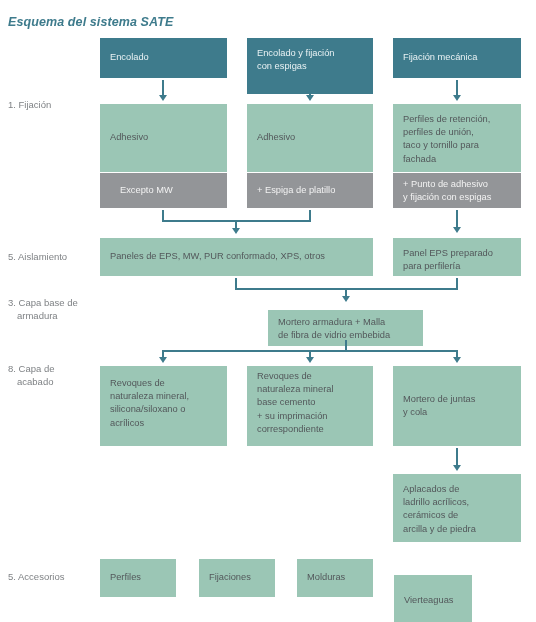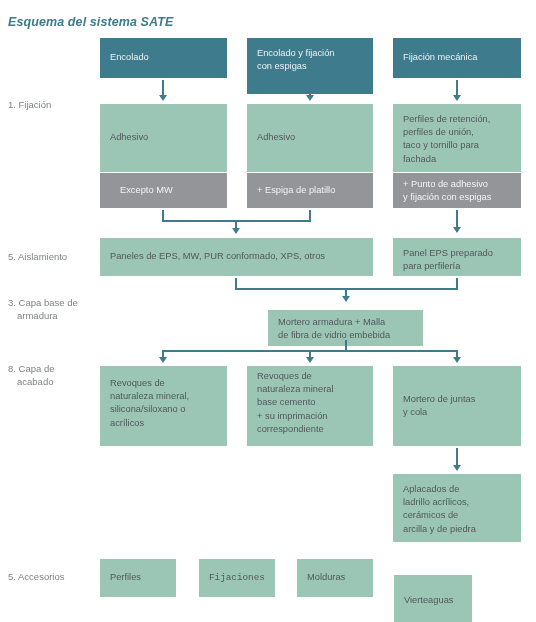--- a/index.html
+++ b/index.html
@@ -186,17 +186,17 @@
 
   <div class="vline" style="left:456px; top:448px; height:18px;"></div>
   <div class="arrowhead" style="left:452.5px; top:465px;"></div>
 
   <div class="box green" style="left:393px; top:474px; width:128px; height:68px; white-space:pre-line; padding-top:9px;">Aplacados de
 ladrillo acrílicos,
 cerámicos de
 arcilla y de piedra</div>
 
   <div class="box green vc" style="left:100px; top:559px; width:76px; height:38px;">Perfiles</div>
-  <div class="box green vc" style="left:199px; top:559px; width:76px; height:38px;font-family:Liberation Mono, monospace;">Fijaciones</div>
+  <div class="box green vc" style="left:199px; top:559px; width:76px; height:38px;">Fijaciones</div>
   <div class="box green vc" style="left:297px; top:559px; width:76px; height:38px;">Molduras</div>
   <div class="box green vc" style="left:394px; top:575px; width:78px; height:52px;text-align:right;">Vierteaguas</div>
 
 </div>
 
 </body></html>

